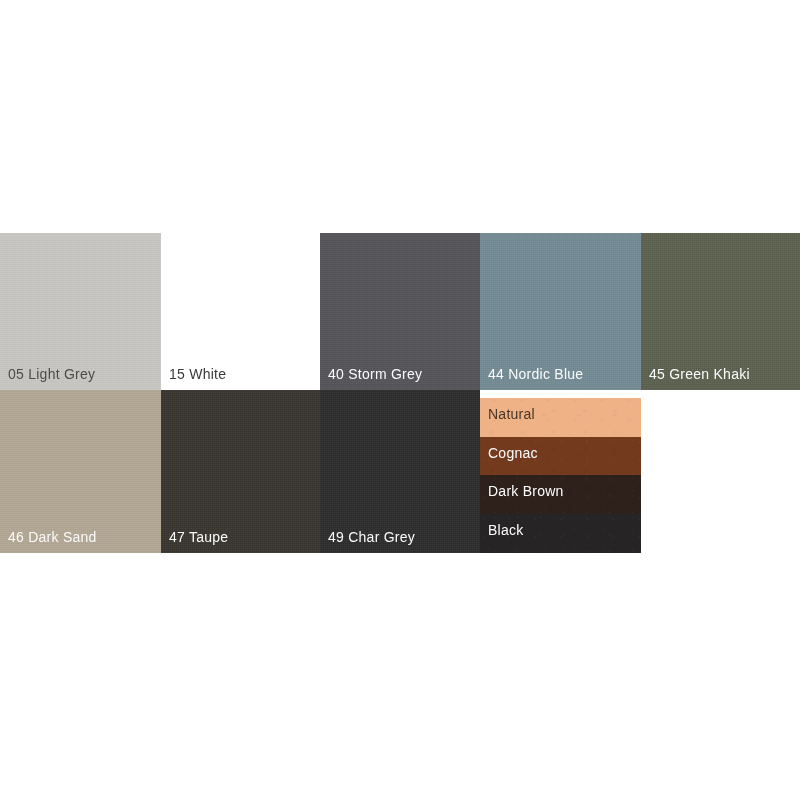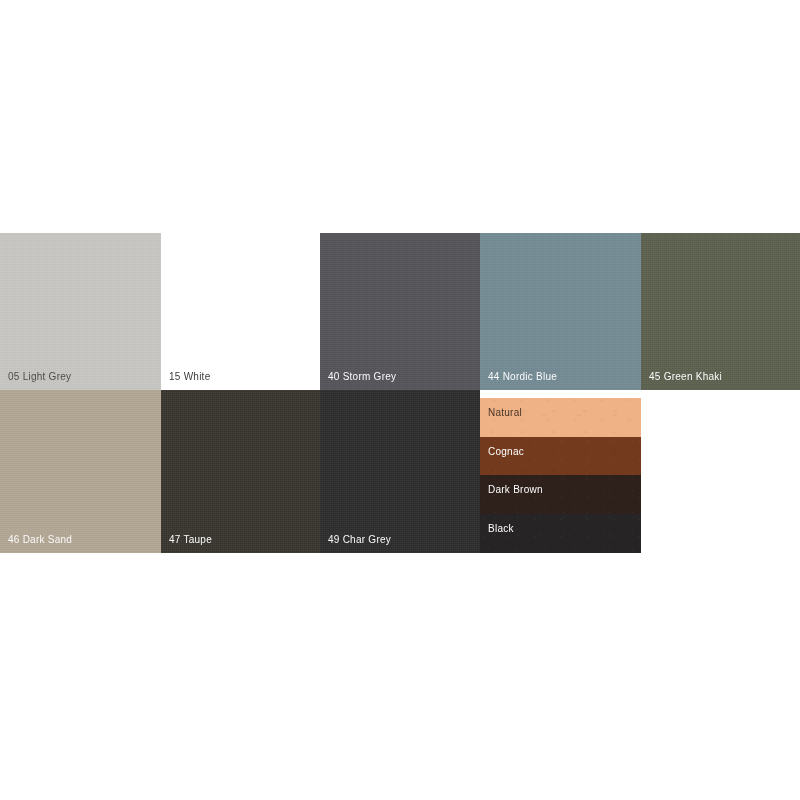--- a/index.html
+++ b/index.html
@@ -27,21 +27,21 @@
   .swatch {
     position: absolute;
     box-sizing: border-box;
     overflow: hidden;
   }
 
   .swatch-label {
     position: absolute;
     left: 8px;
     bottom: 8px;
-    font-size: 10px;
+    font-size: 14px;
     letter-spacing: 0.25px;
     line-height: 1.1;
     white-space: nowrap;
     font-family: "Liberation Sans", sans-serif;
   }
 
   .label-light { color: #ffffff; }
   .label-dark  { color: #3a3a3a; }
   .label-deep  { color: #4a4a4a; }
 

